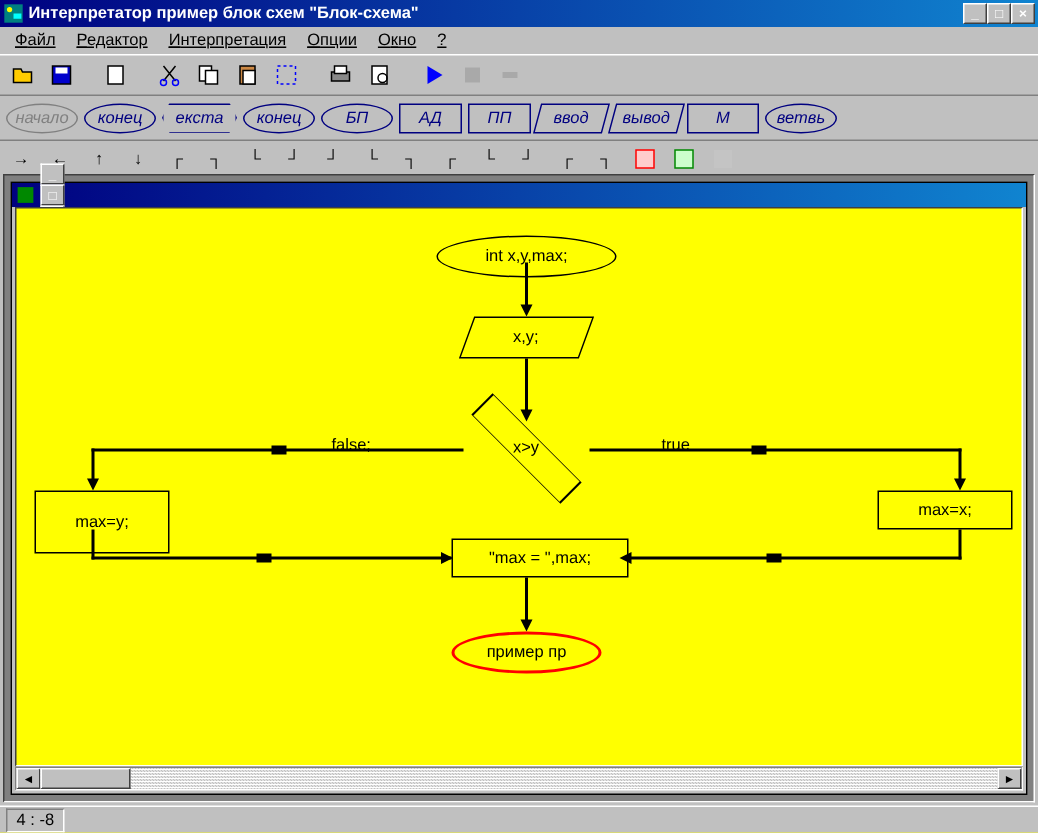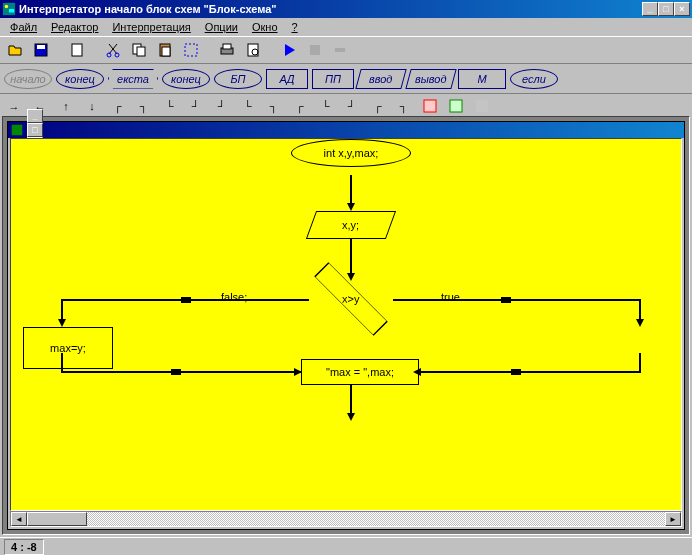--- a/index.html
+++ b/index.html
@@ -57,35 +57,35 @@
 .arrow-head.down { border-left: 4px solid transparent; border-right: 4px solid transparent; border-top: 8px solid #000; }
 .arrow-head.left { border-top: 4px solid transparent; border-bottom: 4px solid transparent; border-right: 8px solid #000; }
 .arrow-head.right { border-top: 4px solid transparent; border-bottom: 4px solid transparent; border-left: 8px solid #000; }
 .tick { position: absolute; width: 10px; height: 6px; background: #000; }
 
 .hscroll { position: absolute; bottom: 2px; left: 2px; right: 2px; height: 16px; background: #c0c0c0; border: 1px solid; border-color: #808080 #fff #fff #808080; display: flex; }
 .hscroll .sbtn { width: 16px; height: 14px; background: #c0c0c0; border: 1px solid; border-color: #fff #404040 #404040 #fff; display:flex; align-items:center; justify-content:center; font-size:8px; }
 .hscroll .track { flex: 1; background: repeating-conic-gradient(#c0c0c0 0% 25%, #fff 0% 50%) 50% / 2px 2px; position: relative; }
 .hscroll .thumb { position: absolute; left: 0; width: 60px; height: 100%; background: #c0c0c0; border: 1px solid; border-color: #fff #404040 #404040 #fff; }
 
-.statusbar { position: absolute; bottom: 0; left: 0; right: 0; height: 18px; background: #c0c0c0; border-top: 1px solid #fff; display: flex; align-items: center; padding: 0 4px; font-weight: bold; }
+.statusbar { position: absolute; bottom: 0; left: 0; right: 0; height: 18px; background: #c0c0c0; border-top: 1px solid #fff; display: flex; align-items: center; padding: 0 4px; }
 .statusbar .cell { border: 1px solid; border-color: #808080 #fff #fff #808080; padding: 1px 6px; }
 </style>
 </head>
 <body>
 
 <div class="titlebar">
   <span class="icon">
     <svg viewBox="0 0 16 16">
         <rect x="1" y="1" width="14" height="14" fill="#008080"></rect>
         <circle cx="5" cy="5" r="2" fill="#ff0"></circle>
         <rect x="8" y="8" width="6" height="4" fill="#0ff"></rect>
       </svg>
   </span>
-  <span class="title">Интерпретатор начало блок схем "Блок-схема"</span>
+  <span class="title">Интерпретатор пример блок схем "Блок-схема"</span>
   <div class="winbtns">
     <div class="winbtn">_</div>
     <div class="winbtn">□</div>
     <div class="winbtn">×</div>
   </div>
 </div>
 
 <div class="menubar">
   <span><u>Ф</u>айл</span>
   <span><u>Р</u>едактор</span>
@@ -194,21 +194,21 @@
   <div class="shape para">
       <span>ввод</span>
     </div>
   <div class="shape para">
       <span>вывод</span>
     </div>
   <div class="shape tri">
       <span>М</span>
     </div>
   <div class="shape oval">
-      <span>если</span>
+      <span>ветвь</span>
     </div>
 </div>
 
 <div class="arrowbar">
   <div class="abtn">→</div>
   <div class="abtn">←</div>
   <div class="abtn">↑</div>
   <div class="abtn">↓</div>
   <div class="abtn">┌</div>
   <div class="abtn">┐</div>
@@ -250,21 +250,21 @@
       <div class="winbtns">
         <div class="winbtn">_</div>
         <div class="winbtn">□</div>
         <div class="winbtn">×</div>
       </div>
     </div>
 
     <div class="canvas">
       <div class="flowchart">
 
-        <div class="node oval" style="left:280px;top:0;width:120px;height:28px">
+        <div class="node oval" style="left:280px;top:18px;width:120px;height:28px">
             <span>int x,y,max;</span>
           </div>
         <div class="arrow-line" style="left:339px;top:36px;width:2px;height:30px"></div>
         <div class="arrow-head down" style="left:336px;top:64px"></div>
 
         <div class="node para" style="left:300px;top:72px;width:80px;height:28px">
             <span>x,y;</span>
           </div>
         <div class="arrow-line" style="left:339px;top:100px;width:2px;height:36px"></div>
         <div class="arrow-head down" style="left:336px;top:134px"></div>
@@ -282,36 +282,42 @@
         <div class="edge-label" style="left:430px;top:152px">true</div>
         <div class="arrow-line" style="left:382px;top:160px;width:248px;height:2px"></div>
         <div class="tick" style="left:490px;top:158px"></div>
         <div class="arrow-line" style="left:628px;top:160px;width:2px;height:22px"></div>
         <div class="arrow-head down" style="left:625px;top:180px"></div>
 
         <div class="node rect" style="left:12px;top:188px;width:90px;height:42px">
             <span>max=y;</span>
           </div>
 
+        <div class="node rect" style="left:574px;top:188px;width:90px;height:26px">
+            <span>max=x;</span>
+          </div>
 
         <div class="arrow-line" style="left:50px;top:214px;width:2px;height:20px"></div>
         <div class="arrow-line" style="left:50px;top:232px;width:240px;height:2px"></div>
         <div class="tick" style="left:160px;top:230px"></div>
         <div class="arrow-head right" style="left:283px;top:229px"></div>
         <div class="arrow-line" style="left:628px;top:214px;width:2px;height:20px"></div>
         <div class="arrow-line" style="left:408px;top:232px;width:222px;height:2px"></div>
         <div class="tick" style="left:500px;top:230px"></div>
         <div class="arrow-head left" style="left:402px;top:229px"></div>
 
         <div class="node rect" style="left:290px;top:220px;width:118px;height:26px">
             <span>"max = ",max;</span>
           </div>
         <div class="arrow-line" style="left:339px;top:246px;width:2px;height:30px"></div>
         <div class="arrow-head down" style="left:336px;top:274px"></div>
 
+        <div class="node oval selected" style="left:290px;top:282px;width:100px;height:28px">
+            <span>пример пр</span>
+          </div>
       </div>
     </div>
 
     <div class="hscroll">
       <div class="sbtn">◄</div>
       <div class="track">
           <div class="thumb"></div>
         </div>
       <div class="sbtn">►</div>
     </div>

